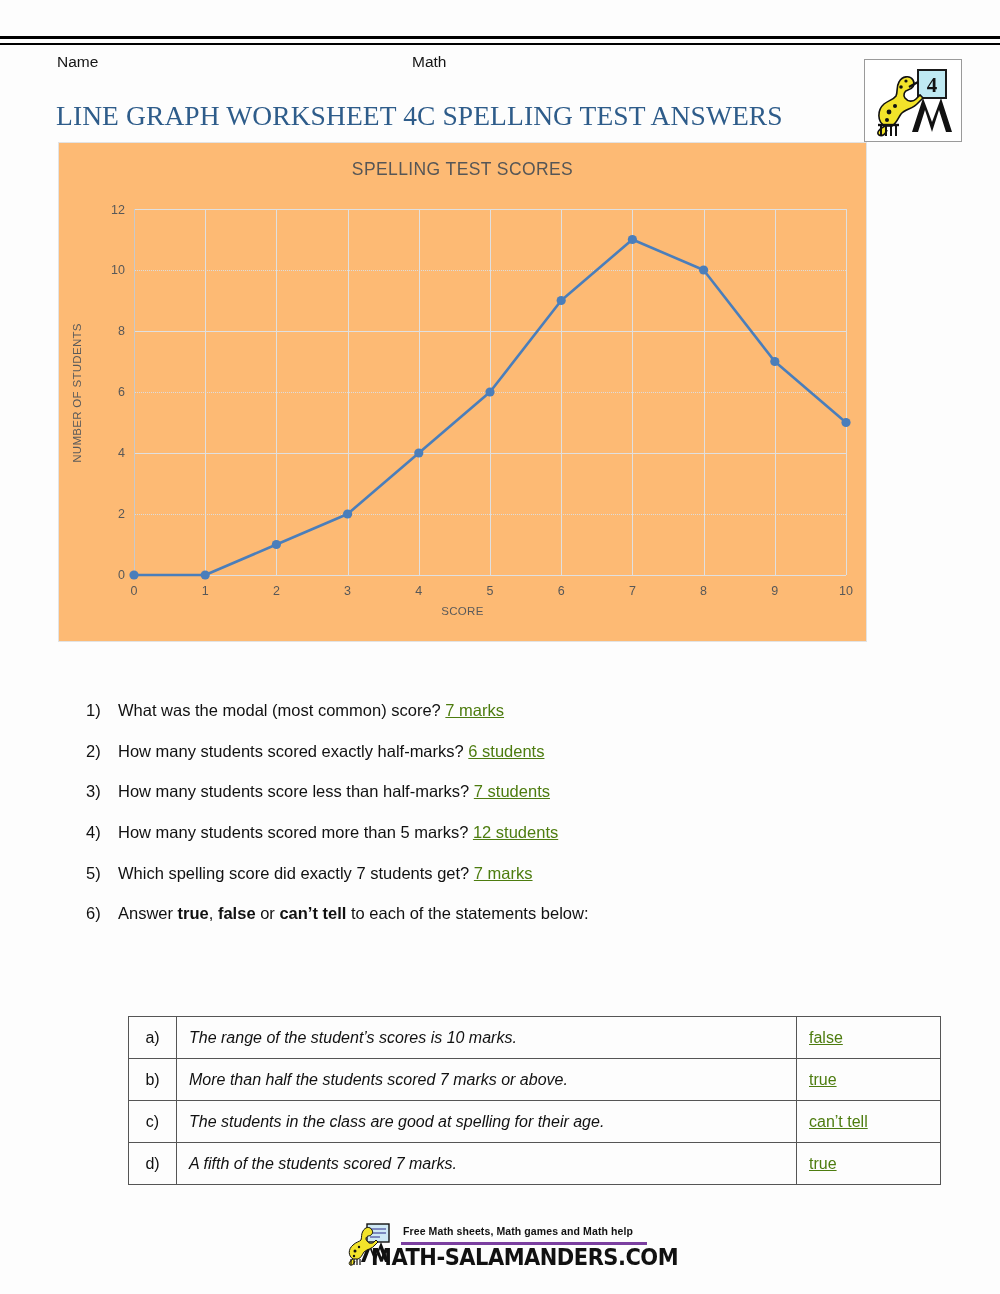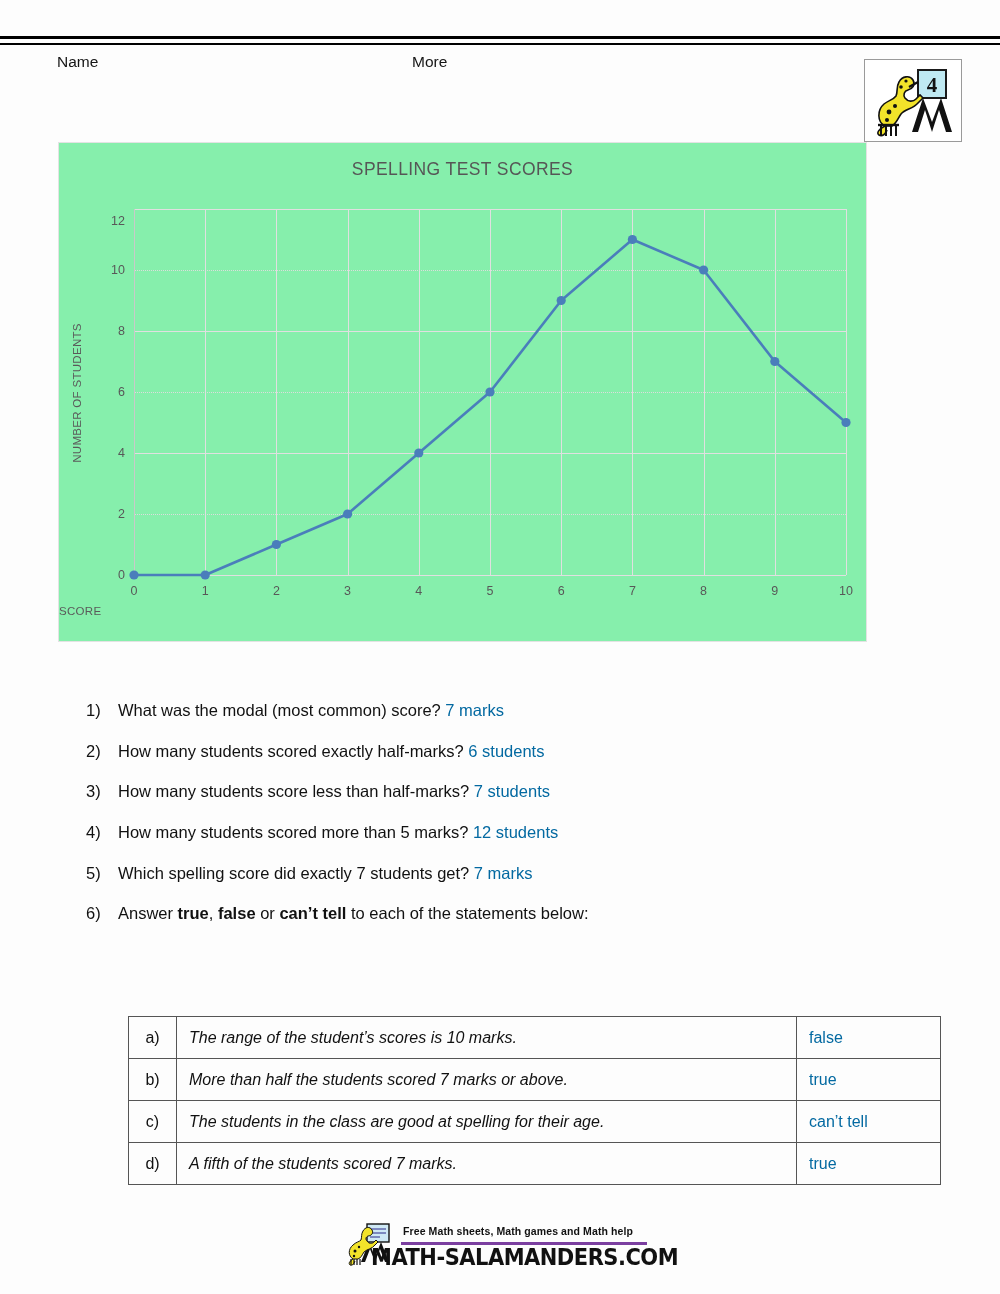--- a/index.html
+++ b/index.html
@@ -65,21 +65,21 @@
     color: #2e5c8a;
     white-space: nowrap;
   }
 
   
   #chart-frame {
     position: absolute;
     left: 58px; top: 97px;
     width: 809px; height: 500px;
     border: 1px solid #e3e3e3;
-    background: #86efac;
+    background: #fdba74;
   }
   #chart-title {
     position: absolute; left: 0; right: 0; top: 16px;
     text-align: center;
     font-size: 17.5px;
     color: #565656;
     letter-spacing: 0.4px;
   }
   #y-axis-title {
     position: absolute;
@@ -87,21 +87,21 @@
     transform: translate(-50%, -50%) rotate(-90deg);
     transform-origin: center center;
     font-size: 11.5px;
     color: #5a5a5a;
     letter-spacing: 0.3px;
     white-space: nowrap;
   }
   #x-axis-title {
     position: absolute;
     left: 0; right: 0; top: 462px;
-    text-align: left;
+    text-align: center;
     font-size: 11.5px;
     color: #5a5a5a;
     letter-spacing: 0.3px;
   }
 
   
   #plot {
     position: absolute;
     left: 75px; top: 66px;
     width: 712px; height: 366px;
@@ -158,21 +158,22 @@
     color: #111;
     margin-bottom: 20px;
     padding-left: 32px;
     white-space: nowrap;
   }
   .q-num {
     position: absolute; left: 0; top: 0;
     font-size: 16.5px;
   }
   .answer {
-    color: #0369a1;
+    color: #4d7c0f;
+    text-decoration: underline;
   }
   .bold { font-weight: bold; }
 
   
   #statements-table {
     position: absolute;
     left: 128px; top: 971px;
     width: 812px;
     border-collapse: collapse;
     table-layout: fixed;
@@ -225,21 +226,21 @@
 </style>
 </head>
 <body>
 
 <div id="top-rule"></div>
 
 <div id="page">
 
   <div id="header-row">
     <div id="name-label">Name</div>
-    <div id="date-label">More</div>
+    <div id="date-label">Math</div>
 
     <div id="logo-badge">
       <svg width="96" height="81" viewBox="0 0 96 81">
         <rect x="0" y="0" width="96" height="81" fill="#ffffff"></rect>
 
         <rect x="53" y="10" width="28" height="28" fill="#bfe9f2" stroke="#1a1a1a" stroke-width="2"></rect>
         <text x="67" y="32" font-family="'Liberation Serif',serif" font-size="21" font-weight="bold" fill="#111" text-anchor="middle">4</text>
 
         <path d="M47 72 L58 38 L67 62 L76 38 L87 72 L81 72 L74 50 L67 72 L60 50 L53 72 Z" fill="#111111"></path>
 
@@ -254,20 +255,21 @@
         <circle cx="22" cy="60" r="2" fill="#111"></circle>
         <circle cx="36" cy="27" r="1.8" fill="#111"></circle>
         <circle cx="41" cy="21" r="1.6" fill="#111"></circle>
 
         <path d="M16 66 L16 76 M21 66 L21 76 M26 66 L26 76 M31 66 L31 76" stroke="#111" stroke-width="2"></path>
         <path d="M13 65 L34 65" stroke="#111" stroke-width="2.4"></path>
       </svg>
     </div>
   </div>
 
+  <div id="worksheet-title">LINE GRAPH WORKSHEET 4C SPELLING TEST ANSWERS</div>
 
   <div id="chart-frame">
     <div id="chart-title">SPELLING TEST SCORES</div>
     <div id="y-axis-title">NUMBER OF STUDENTS</div>
     <div id="x-axis-title">SCORE</div>
 
     <div id="plot">
       <div id="gridlines-h">
           <div class="gridline-h" style="top: 366px;"></div>
           <div class="gridline-h dotted" style="top: 305px;"></div>
@@ -290,21 +292,21 @@
           <div class="gridline-v" style="left: 712px;"></div>
         </div>
       <div id="axis-y-line"></div>
       <div id="yticks">
           <div class="ytick" style="top: 366px;">0</div>
           <div class="ytick" style="top: 305px;">2</div>
           <div class="ytick" style="top: 244px;">4</div>
           <div class="ytick" style="top: 183px;">6</div>
           <div class="ytick" style="top: 122px;">8</div>
           <div class="ytick" style="top: 61px;">10</div>
-          <div class="ytick" style="top: 12px;">12</div>
+          <div class="ytick" style="top: 1px;">12</div>
         </div>
       <div id="xticks">
           <div class="xtick" style="left: 0px;">0</div>
           <div class="xtick" style="left: 71.2px;">1</div>
           <div class="xtick" style="left: 142.4px;">2</div>
           <div class="xtick" style="left: 213.6px;">3</div>
           <div class="xtick" style="left: 284.8px;">4</div>
           <div class="xtick" style="left: 356px;">5</div>
           <div class="xtick" style="left: 427.2px;">6</div>
           <div class="xtick" style="left: 498.4px;">7</div>

